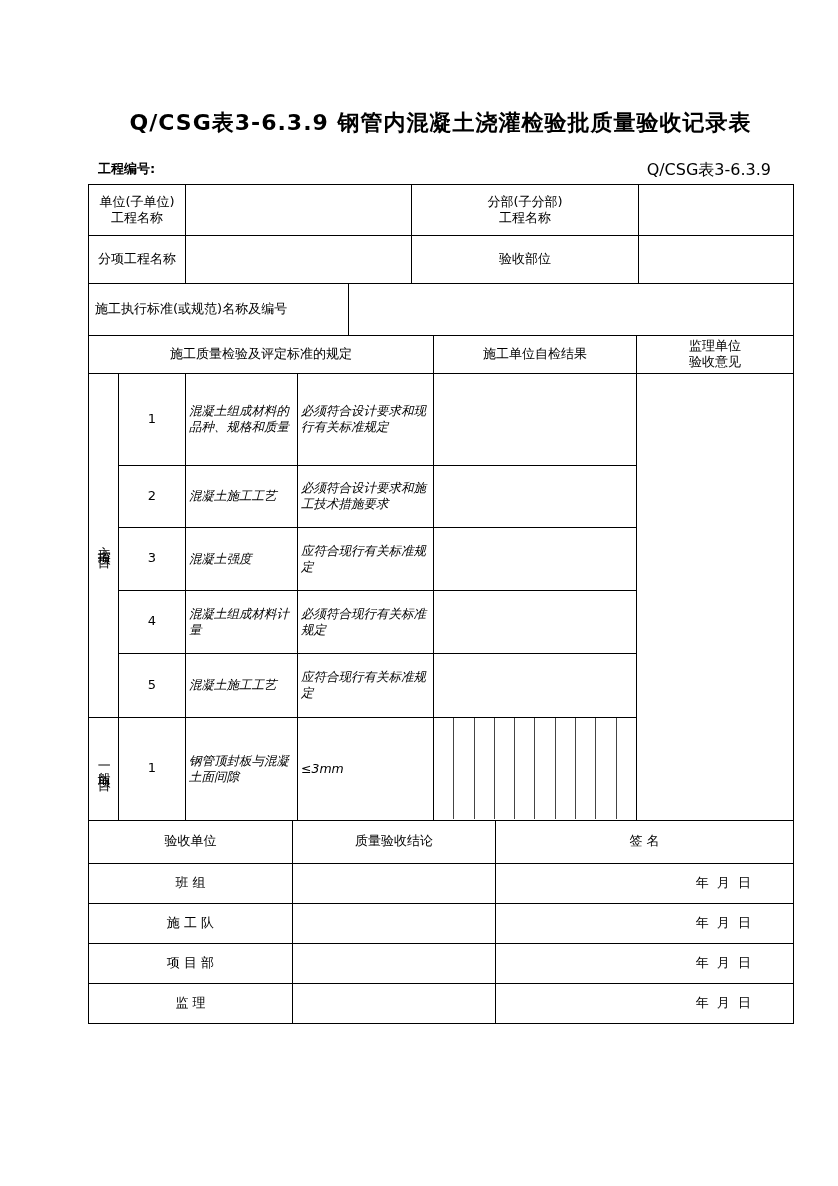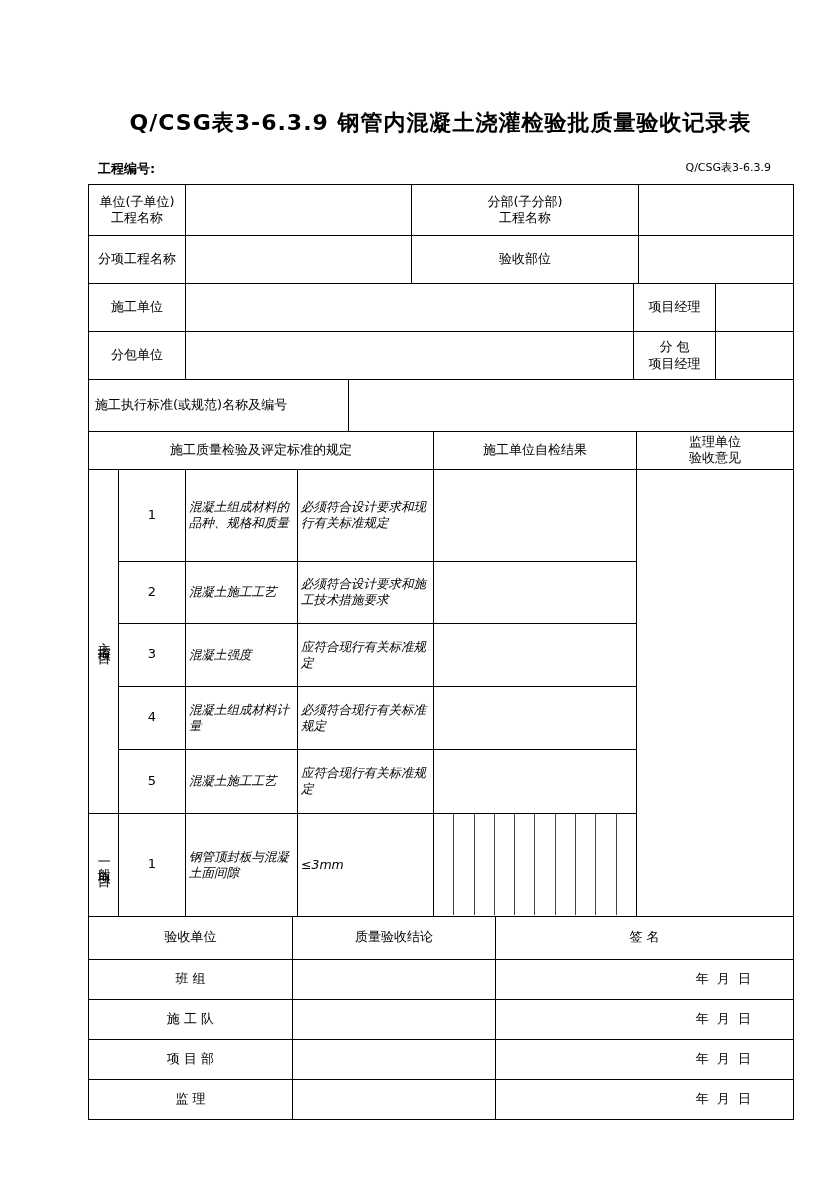--- a/index.html
+++ b/index.html
@@ -20,21 +20,21 @@
   }
   .meta-row {
     display: flex;
     justify-content: space-between;
     align-items: flex-start;
     margin-top: 22px;
     margin-bottom: 4px;
     height: 20px;
   }
   .meta-left { font-size: 13px; font-weight: bold; padding-left: 10px; }
-  .meta-right { font-size: 11px; padding-right: 22px; }
+  .meta-right { font-size: 16px; padding-right: 22px; }
 
   table {
     border-collapse: collapse;
     table-layout: fixed;
     width: 705px;
   }
   table + table { margin-top: -1px; }
   td {
     border: 1px solid #000;
     font-size: 13px;
@@ -100,43 +100,20 @@
     </tr>
     <tr style="height:48px">
       <td class="lbl">分项工程名称</td>
       <td></td>
       <td class="lbl">验收部位</td>
       <td></td>
     </tr>
   </tbody>
     </table>
 
-  <table>
-    <colgroup>
-        <col style="width:97px">
-        <col style="width:448px">
-        <col style="width:82px">
-        <col style="width:78px">
-      </colgroup>
-    <tbody>
-        <tr style="height:48px">
-      <td class="lbl">施工单位</td>
-      <td></td>
-      <td class="lbl">项目经理</td>
-      <td></td>
-    </tr>
-    <tr style="height:48px">
-      <td class="lbl">分包单位</td>
-      <td></td>
-      <td class="lbl preline">分    包
-项目经理</td>
-      <td></td>
-    </tr>
-  </tbody>
-    </table>
 
   <table>
     <colgroup>
         <col style="width:260px">
         <col style="width:445px">
       </colgroup>
     <tbody>
         <tr style="height:52px">
       <td class="left" style="padding-left:6px">施工执行标准(或规范)名称及编号</td>
       <td></td>

